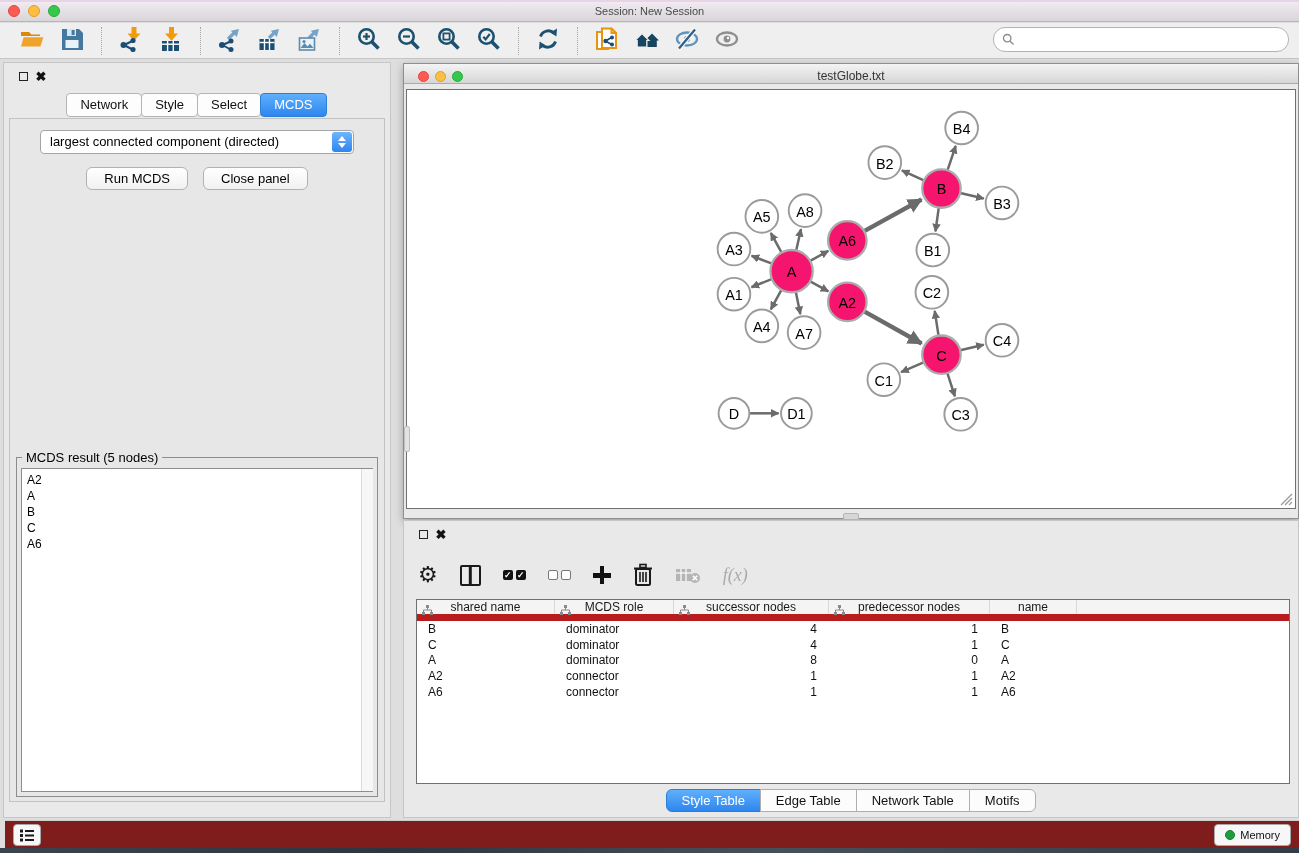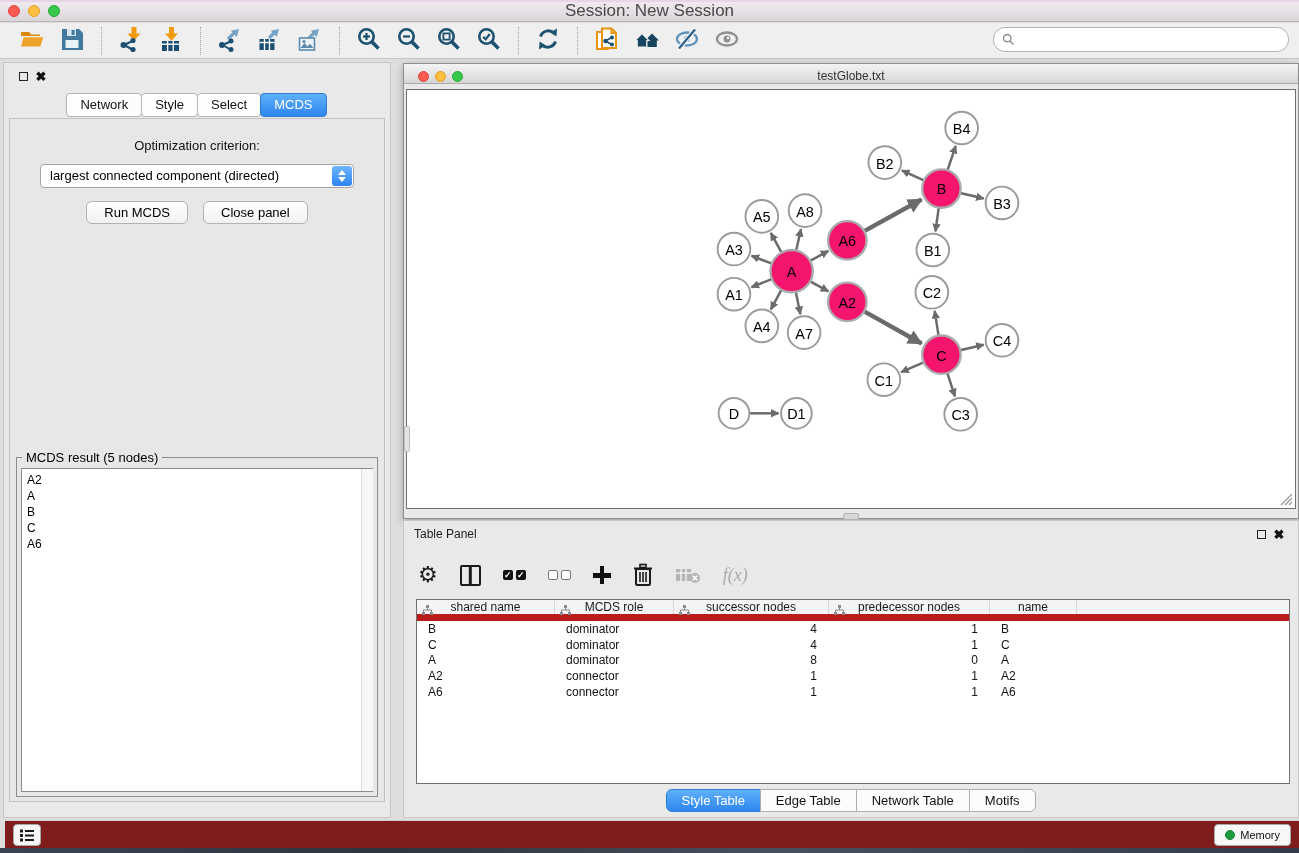--- a/index.html
+++ b/index.html
@@ -10,21 +10,21 @@
 
   
   .titlebar { position:absolute; left:0; top:0; right:0; height:22px;
     background:linear-gradient(#f3edf3,#d9d5d9); border-bottom:1px solid #b8b4b8; }
   .pinkstrip { position:absolute; left:0; top:0; right:0; height:2px; background:#e7d4e6; }
   .traffic { position:absolute; left:8px; top:5px; display:flex; gap:8px; }
   .light { width:12px; height:12px; border-radius:50%; }
   .light.red { background:#fc5a52; border:1px solid #df4741; }
   .light.yellow { background:#fdbe41; border:1px solid #dfa023; }
   .light.green { background:#35c84a; border:1px solid #28a83c; }
-  .titlebar .title { text-align:center; line-height:22px; font-size:17px; color:#4a4a4a; }
+  .titlebar .title { text-align:center; line-height:22px; font-size:11px; color:#4a4a4a; }
 
   
   .toolbar { position:absolute; left:0; top:23px; right:0; height:36px; background:#efefef;
     border-bottom:1px solid #c6c6c6; display:flex; align-items:center; padding-left:12px; }
   .tbtn { width:40px; height:32px; display:flex; align-items:center; justify-content:center; cursor:default; }
   .tbtn svg { width:26px; height:26px; }
   .tsep { width:1px; height:28px; border-left:1px dotted #a6a6a6; margin:0 9px; }
   .searchbox { position:absolute; right:10px; top:4px; width:296px; height:25px; background:#fff;
     border:1px solid #b3b3b3; border-radius:12px; display:flex; align-items:center; padding:0 8px; }
   .searchbox svg { width:13px; height:13px; margin-right:5px; flex:none; }
@@ -297,21 +297,20 @@
           <span class="close-ic">✖</span>
         </span>
     </div>
     <div class="cp-tabs" id="cp-tabs">
         <div class="tab">Network</div>
         <div class="tab">Style</div>
         <div class="tab">Select</div>
         <div class="tab selected">MCDS</div>
       </div>
     <div class="cp-body">
-      <div class="opt-label">Optimization criterion:</div>
       <div class="combo">
         <span>largest connected component (directed)</span>
         <span class="combo-btn">
             <i class="up"></i>
             <i class="dn"></i>
           </span>
       </div>
       <div class="btn-row">
         <button class="btn">Run MCDS</button>
         <button class="btn">Close panel</button>
@@ -457,21 +456,20 @@
             <line x1="12" y1="15" x2="15" y2="12"></line>
           </g>
         </svg>
     </div>
     <div class="net-handle-left"></div>
     <div class="net-handle-bottom"></div>
   </div>
 
   <div class="table-panel">
     <div class="panel-head">
-      <span class="ph-title">Table Panel</span>
       <span class="winbtn">
           <span class="float-ic"></span>
         </span>
       <span class="winbtn">
           <span class="close-ic">✖</span>
         </span>
     </div>
     <div class="tp-toolbar">
       <span class="ticon">
           <span class="gear-glyph">⚙</span>

